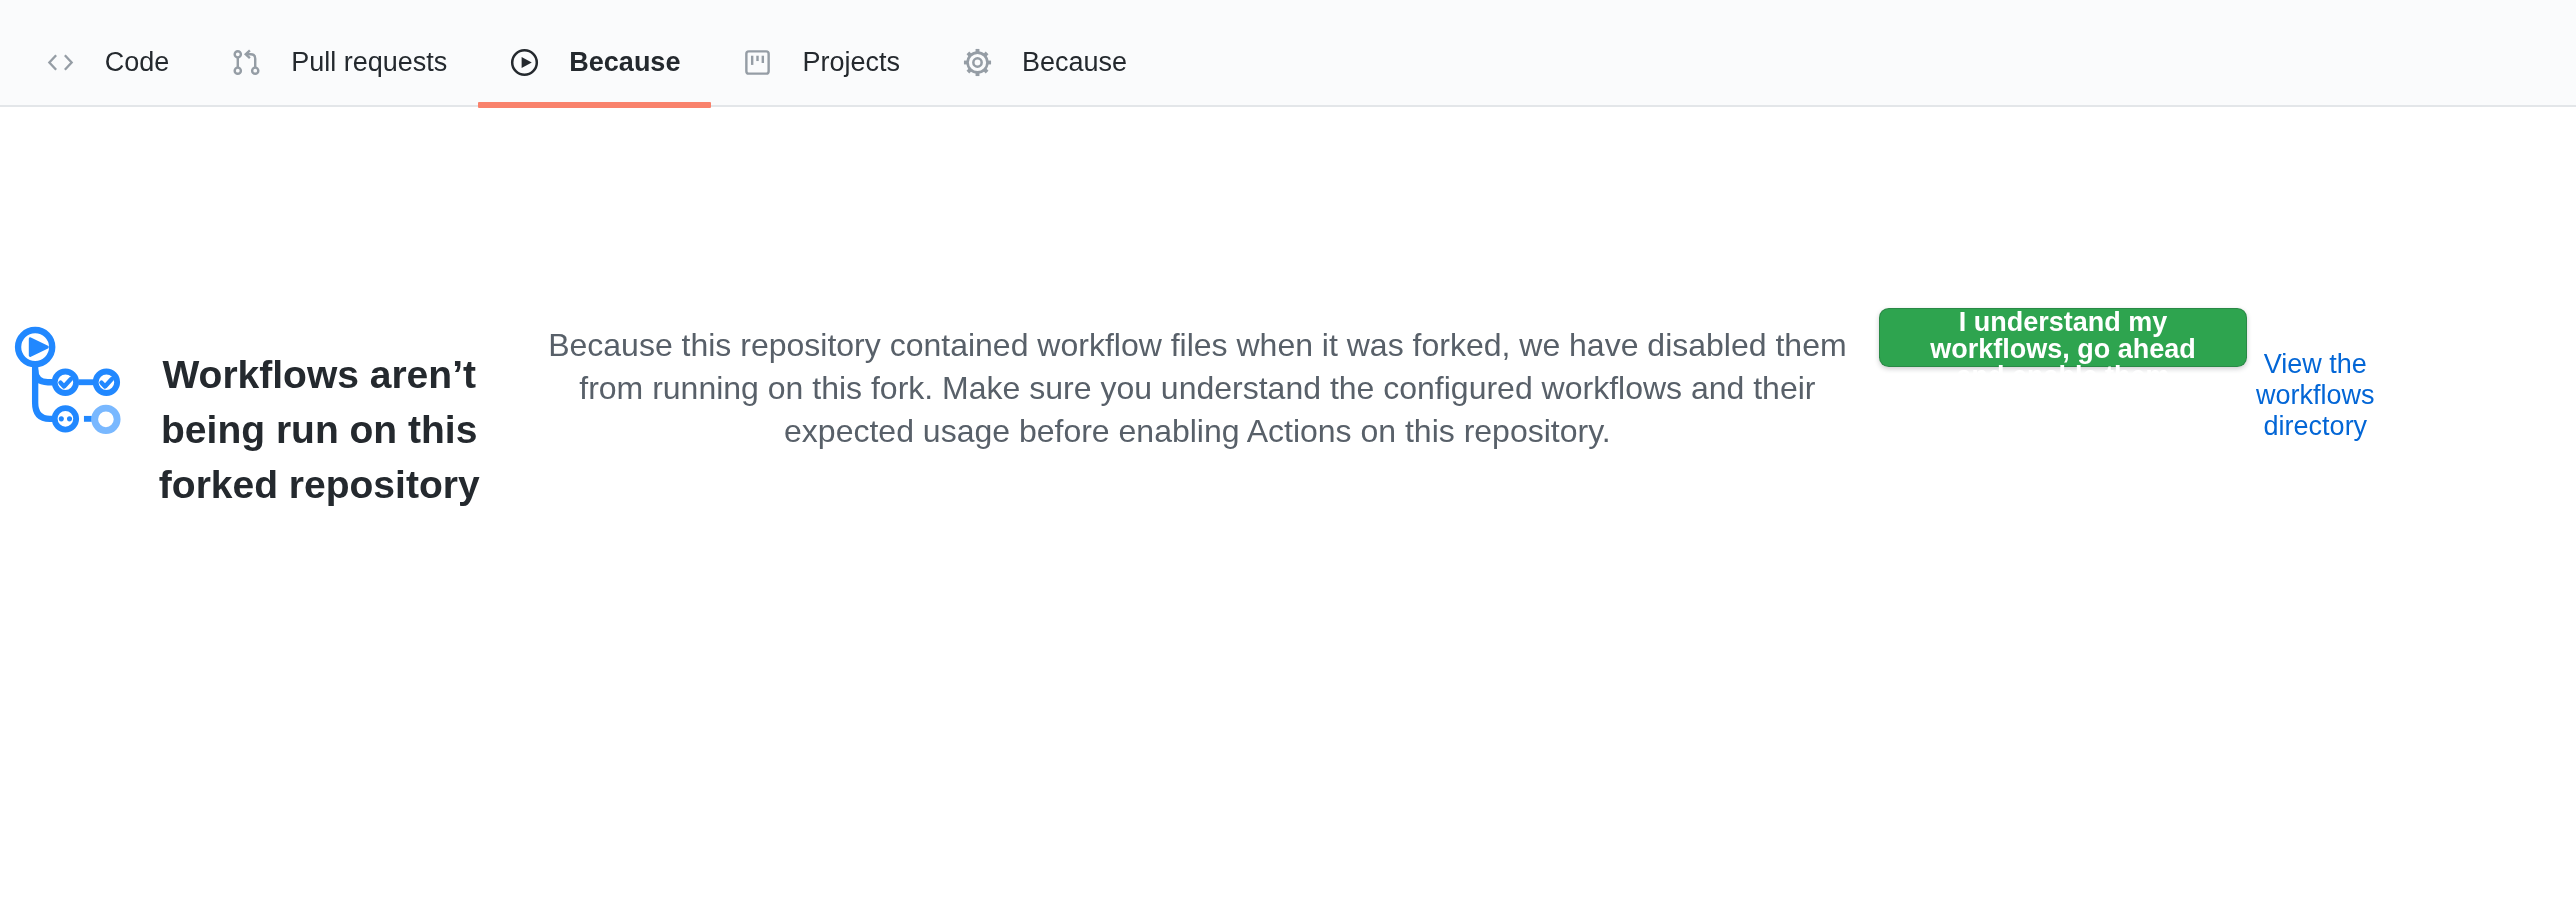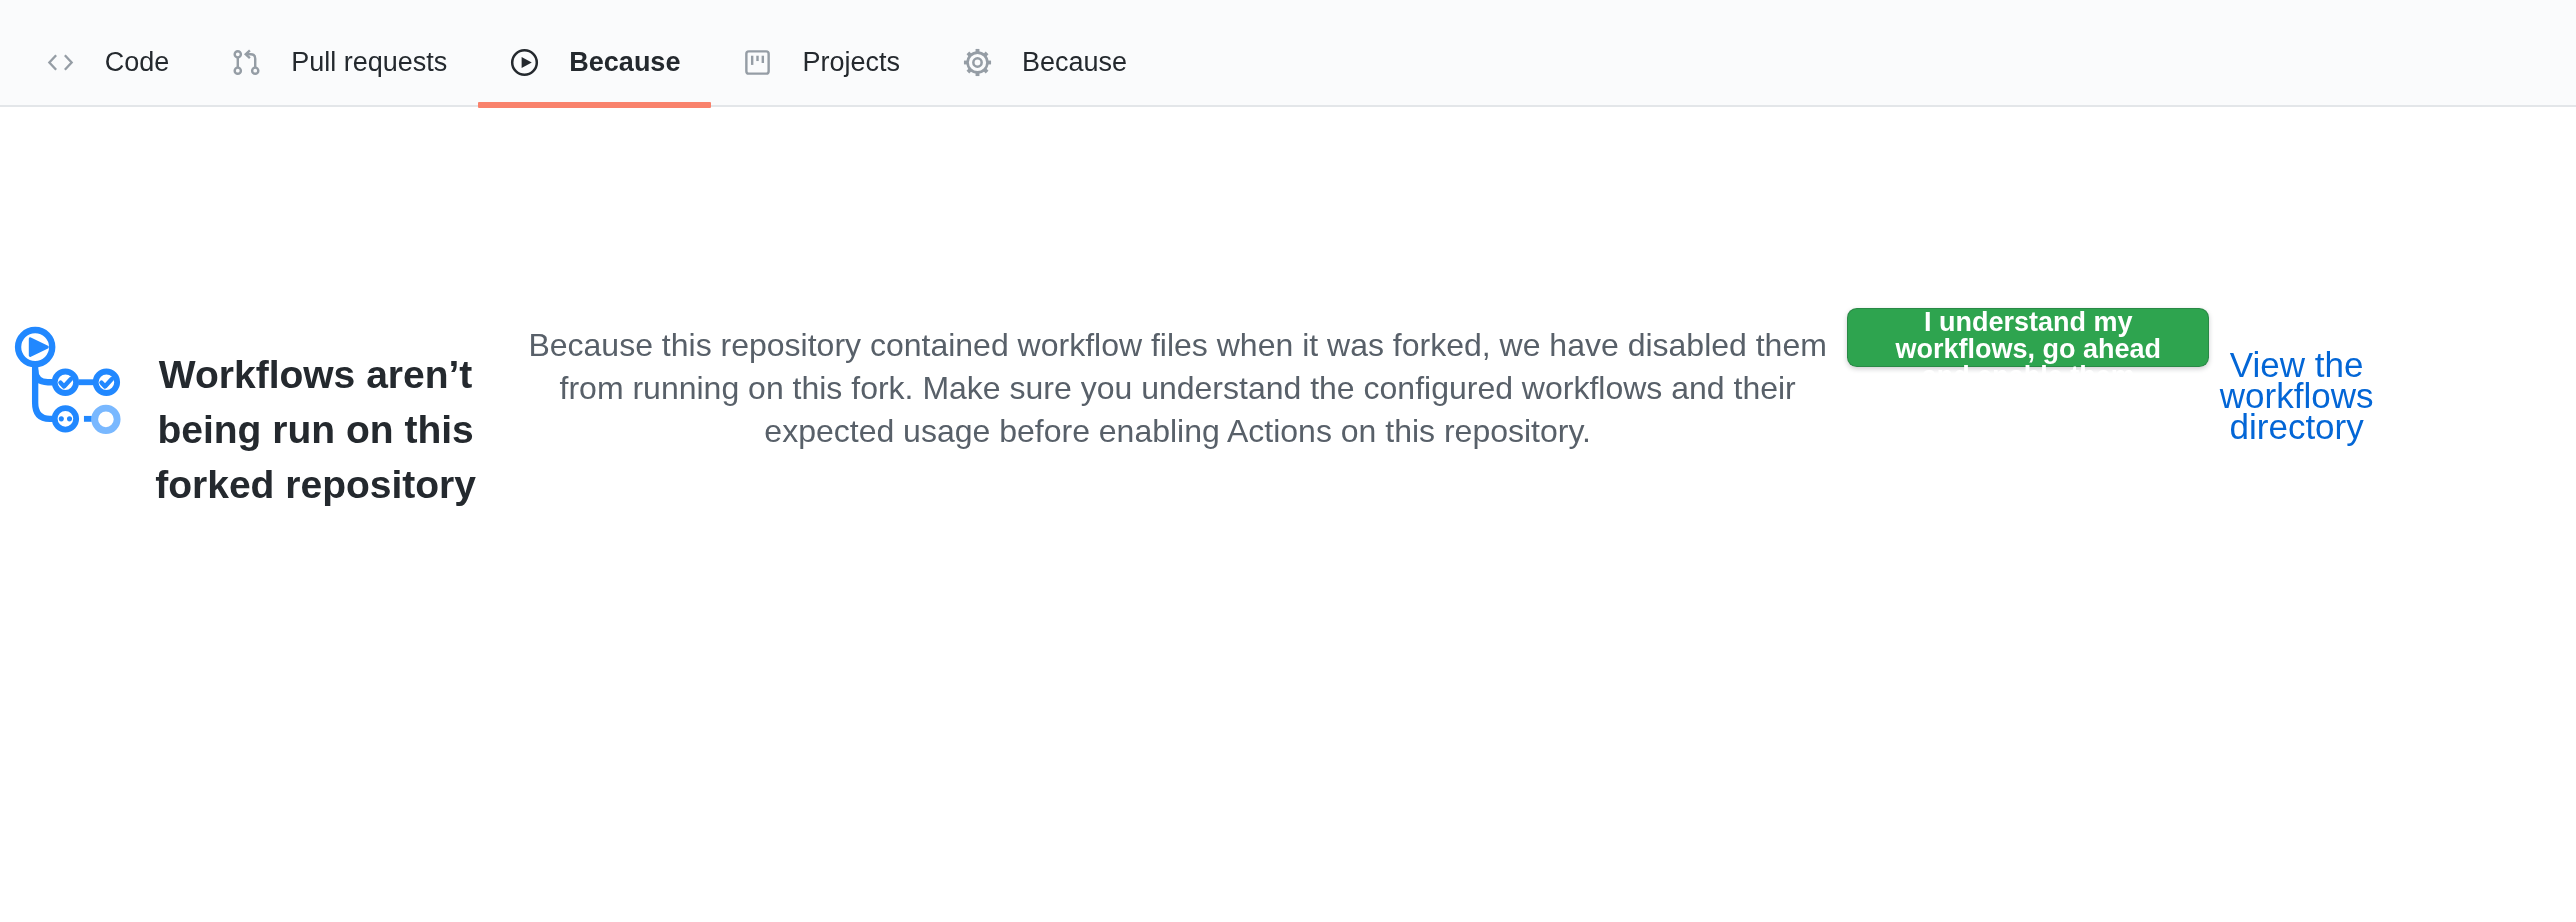--- a/index.html
+++ b/index.html
@@ -65,21 +65,21 @@
   .bs-button {
     height:59px; padding:0 41px;
     background:var(--button-green);
     color:#fff; font-family:inherit; font-size:27px; font-weight:bold; line-height:1;
     border:1px solid rgba(27,31,35,0.2); border-radius:9.8px;
     box-shadow:0 2px 4.9px rgba(27,31,35,0.22);
     cursor:pointer;
   }
   .bs-link {
     margin-top:41px; display:inline-block;
-    color:var(--link-blue); font-size:35px; line-height:31px;
+    color:var(--link-blue); font-size:27px; line-height:31px;
     text-decoration:none; cursor:pointer;
   }
 </style>
 </head>
 <body>
 
 <header class="tabbar">
 
   <a class="tab">
     <span class="ticon">

